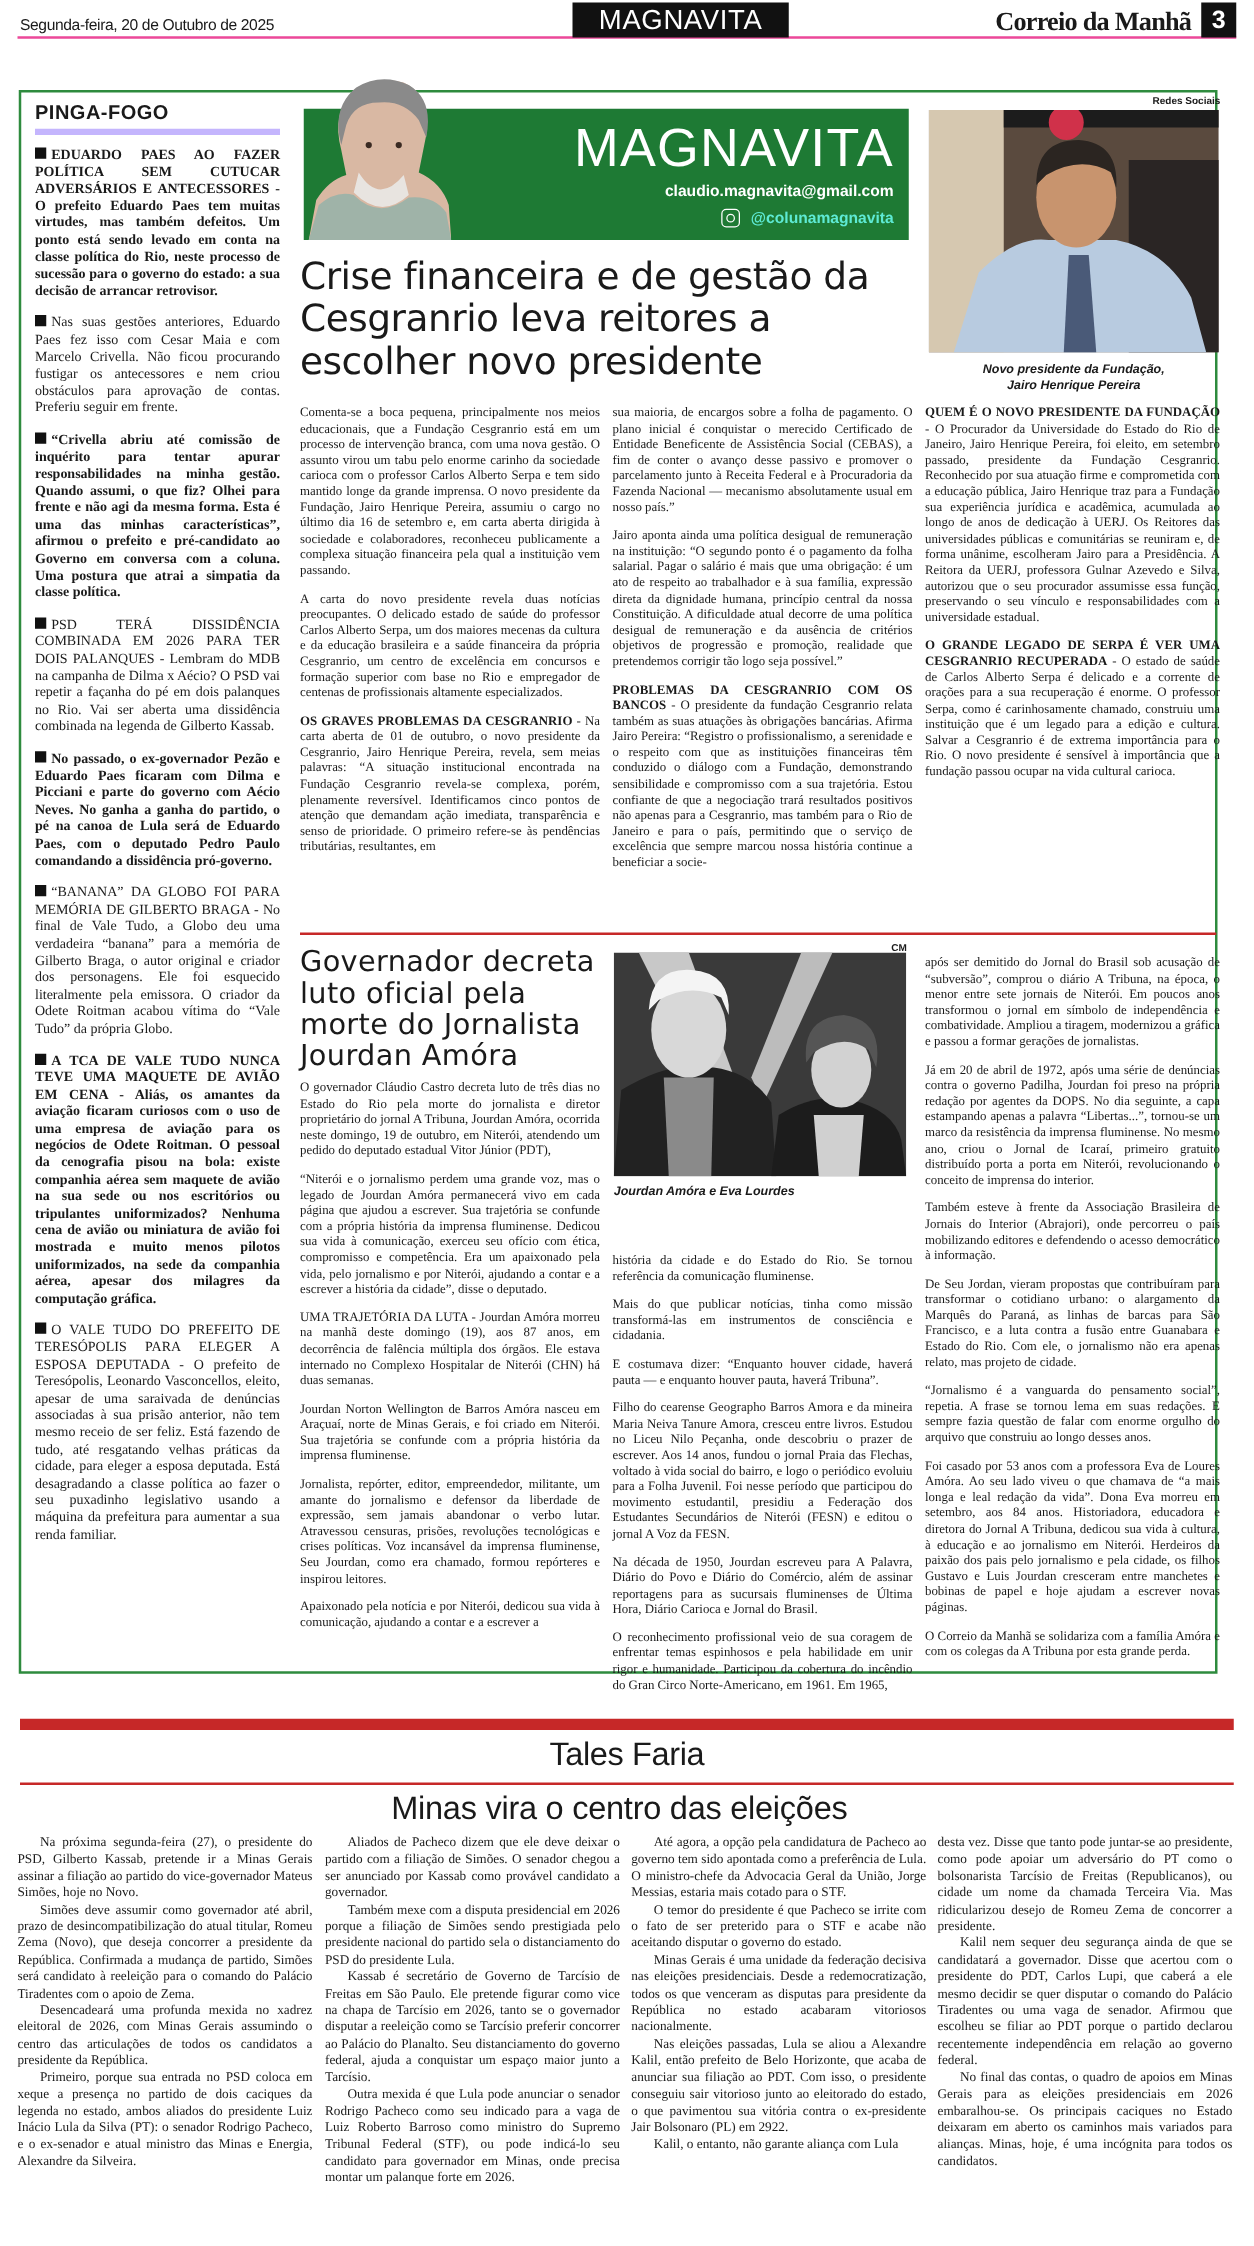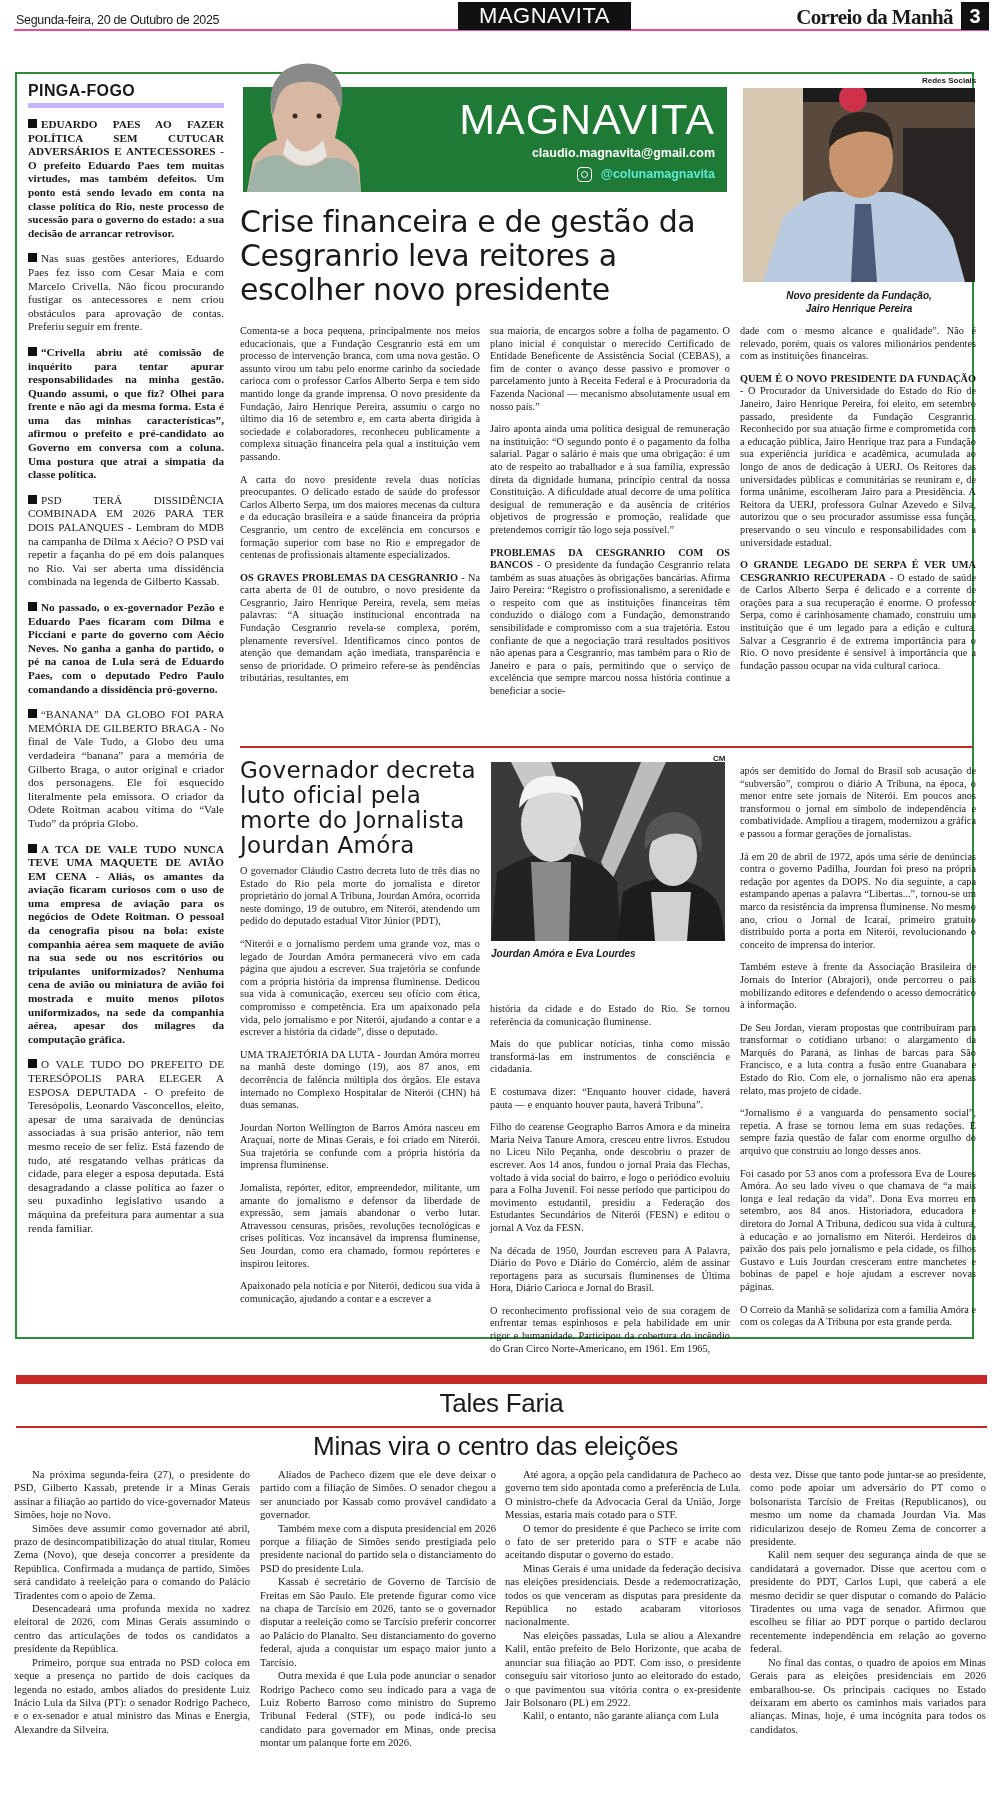--- a/index.html
+++ b/index.html
@@ -118,21 +118,20 @@
   <p><span>Comenta-se a boca pequena, principalmente nos meios educacionais, que a Fundação Cesgranrio está em um processo de intervenção branca, com uma nova gestão. O assunto virou um tabu pelo enorme carinho da sociedade carioca com o professor Carlos Alberto Serpa e tem sido mantido longe da grande imprensa. O novo presidente da Fundação, Jairo Henrique Pereira, assumiu o cargo no último dia 16 de setembro e, em carta aberta dirigida à sociedade e colaboradores, reconheceu publicamente a complexa situação financeira pela qual a instituição vem passando.</span></p>
   <p><span>A carta do novo presidente revela duas notícias preocupantes. O delicado estado de saúde do professor Carlos Alberto Serpa, um dos maiores mecenas da cultura e da educação brasileira e a saúde financeira da própria Cesgranrio, um centro de excelência em concursos e formação superior com base no Rio e empregador de centenas de profissionais altamente especializados.</span></p>
   <p><span class="sub">OS GRAVES PROBLEMAS DA CESGRANRIO</span><span> - Na carta aberta de 01 de outubro, o novo presidente da Cesgranrio, Jairo Henrique Pereira, revela, sem meias palavras: “A situação institucional encontrada na Fundação Cesgranrio revela-se complexa, porém, plenamente reversível. Identificamos cinco pontos de atenção que demandam ação imediata, transparência e senso de prioridade. O primeiro refere-se às pendências tributárias, resultantes, em</span></p>
 </div>
 <div class="col" style="left:490px;top:325px;width:240px;">
   <p><span>sua maioria, de encargos sobre a folha de pagamento. O plano inicial é conquistar o merecido Certificado de Entidade Beneficente de Assistência Social (CEBAS), a fim de conter o avanço desse passivo e promover o parcelamento junto à Receita Federal e à Procuradoria da Fazenda Nacional — mecanismo absolutamente usual em nosso país.”</span></p>
   <p><span>Jairo aponta ainda uma política desigual de remuneração na instituição: “O segundo ponto é o pagamento da folha salarial. Pagar o salário é mais que uma obrigação: é um ato de respeito ao trabalhador e à sua família, expressão direta da dignidade humana, princípio central da nossa Constituição. A dificuldade atual decorre de uma política desigual de remuneração e da ausência de critérios objetivos de progressão e promoção, realidade que pretendemos corrigir tão logo seja possível.”</span></p>
   <p><span class="sub">PROBLEMAS DA CESGRANRIO COM OS BANCOS</span><span> - O presidente da fundação Cesgranrio relata também as suas atuações às obrigações bancárias. Afirma Jairo Pereira: “Registro o profissionalismo, a serenidade e o respeito com que as instituições financeiras têm conduzido o diálogo com a Fundação, demonstrando sensibilidade e compromisso com a sua trajetória. Estou confiante de que a negociação trará resultados positivos não apenas para a Cesgranrio, mas também para o Rio de Janeiro e para o país, permitindo que o serviço de excelência que sempre marcou nossa história continue a beneficiar a socie-</span></p>
 </div>
 <div class="col" style="left:740px;top:325px;width:236px;">
-  <p><span>dade com o mesmo alcance e qualidade”. Não é relevado, porém, quais os valores milionários pendentes com as instituições financeiras.</span></p>
   <p><span class="sub">QUEM É O NOVO PRESIDENTE DA FUNDAÇÃO</span><span> - O Procurador da Universidade do Estado do Rio de Janeiro, Jairo Henrique Pereira, foi eleito, em setembro passado, presidente da Fundação Cesgranrio. Reconhecido por sua atuação firme e comprometida com a educação pública, Jairo Henrique traz para a Fundação sua experiência jurídica e acadêmica, acumulada ao longo de anos de dedicação à UERJ. Os Reitores das universidades públicas e comunitárias se reuniram e, de forma unânime, escolheram Jairo para a Presidência. A Reitora da UERJ, professora Gulnar Azevedo e Silva, autorizou que o seu procurador assumisse essa função, preservando o seu vínculo e responsabilidades com a universidade estadual.</span></p>
   <p><span class="sub">O GRANDE LEGADO DE SERPA É VER UMA CESGRANRIO RECUPERADA</span><span> - O estado de saúde de Carlos Alberto Serpa é delicado e a corrente de orações para a sua recuperação é enorme. O professor Serpa, como é carinhosamente chamado, construiu uma instituição que é um legado para a edição e cultura. Salvar a Cesgranrio é de extrema importância para o Rio. O novo presidente é sensível à importância que a fundação passou ocupar na vida cultural carioca.</span></p>
 </div>
 
 <div class="divider-red"></div>
 
 <div class="headline2">Governador decreta luto oficial pela morte do Jornalista Jourdan Amóra</div>
 
 <span class="credit" style="left:713px;top:754px;">CM</span>
 <svg class="jourdan-photo" viewBox="0 0 234 179" preserveAspectRatio="none">
@@ -194,16 +193,16 @@
   <p>Outra mexida é que Lula pode anunciar o senador Rodrigo Pacheco como seu indicado para a vaga de Luiz Roberto Barroso como ministro do Supremo Tribunal Federal (STF), ou pode indicá-lo seu candidato para governador em Minas, onde precisa montar um palanque forte em 2026.</p>
 </div>
 <div class="tcol" style="left:505px;">
   <p>Até agora, a opção pela candidatura de Pacheco ao governo tem sido apontada como a preferência de Lula. O ministro-chefe da Advocacia Geral da União, Jorge Messias, estaria mais cotado para o STF.</p>
   <p>O temor do presidente é que Pacheco se irrite com o fato de ser preterido para o STF e acabe não aceitando disputar o governo do estado.</p>
   <p>Minas Gerais é uma unidade da federação decisiva nas eleições presidenciais. Desde a redemocratização, todos os que venceram as disputas para presidente da República no estado acabaram vitoriosos nacionalmente.</p>
   <p>Nas eleições passadas, Lula se aliou a Alexandre Kalil, então prefeito de Belo Horizonte, que acaba de anunciar sua filiação ao PDT. Com isso, o presidente conseguiu sair vitorioso junto ao eleitorado do estado, o que pavimentou sua vitória contra o ex-presidente Jair Bolsonaro (PL) em 2922.</p>
   <p>Kalil, o entanto, não garante aliança com Lula</p>
 </div>
 <div class="tcol" style="left:750px;">
-  <p style="text-indent:0">desta vez. Disse que tanto pode juntar-se ao presidente, como pode apoiar um adversário do PT como o bolsonarista Tarcísio de Freitas (Republicanos), ou mesmo um nome da chamada Jourdan Via. Mas ridicularizou desejo de Romeu Zema de concorrer a presidente.</p>
+  <p style="text-indent:0">desta vez. Disse que tanto pode juntar-se ao presidente, como pode apoiar um adversário do PT como o bolsonarista Tarcísio de Freitas (Republicanos), ou cidade um nome da chamada Terceira Via. Mas ridicularizou desejo de Romeu Zema de concorrer a presidente.</p>
   <p>Kalil nem sequer deu segurança ainda de que se candidatará a governador. Disse que acertou com o presidente do PDT, Carlos Lupi, que caberá a ele mesmo decidir se quer disputar o comando do Palácio Tiradentes ou uma vaga de senador. Afirmou que escolheu se filiar ao PDT porque o partido declarou recentemente independência em relação ao governo federal.</p>
   <p>No final das contas, o quadro de apoios em Minas Gerais para as eleições presidenciais em 2026 embaralhou-se. Os principais caciques no Estado deixaram em aberto os caminhos mais variados para alianças. Minas, hoje, é uma incógnita para todos os candidatos.</p>
 </div>
 
 </body></html>

